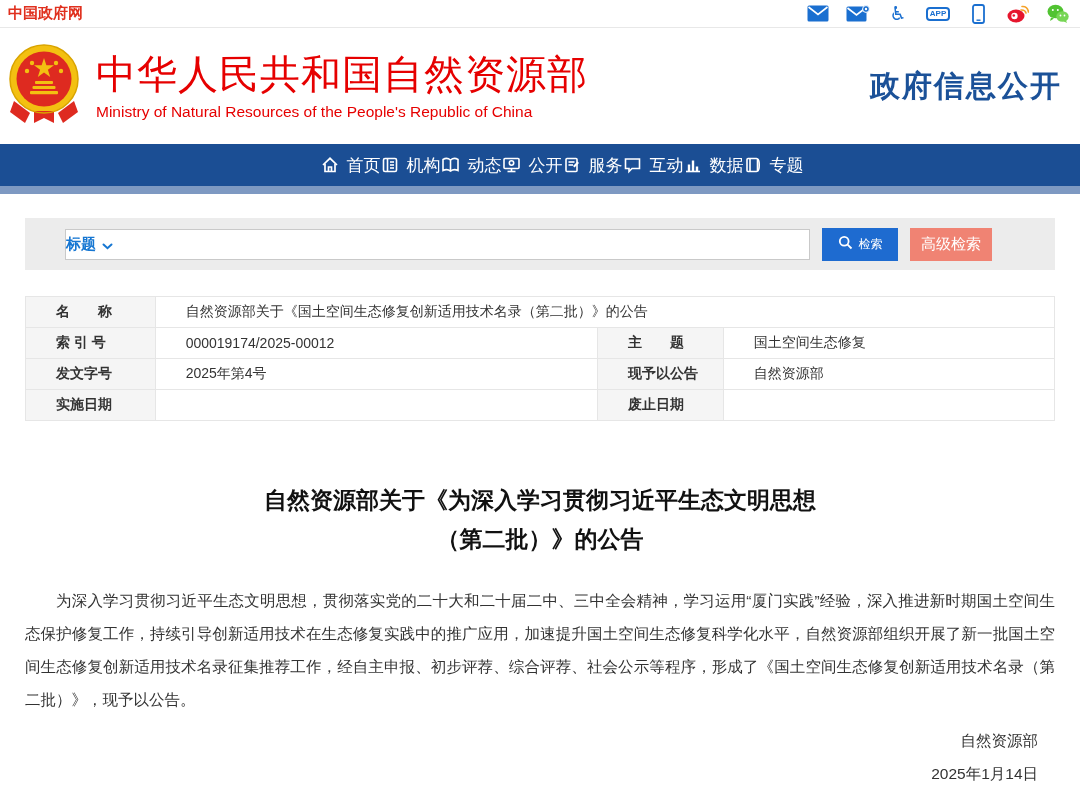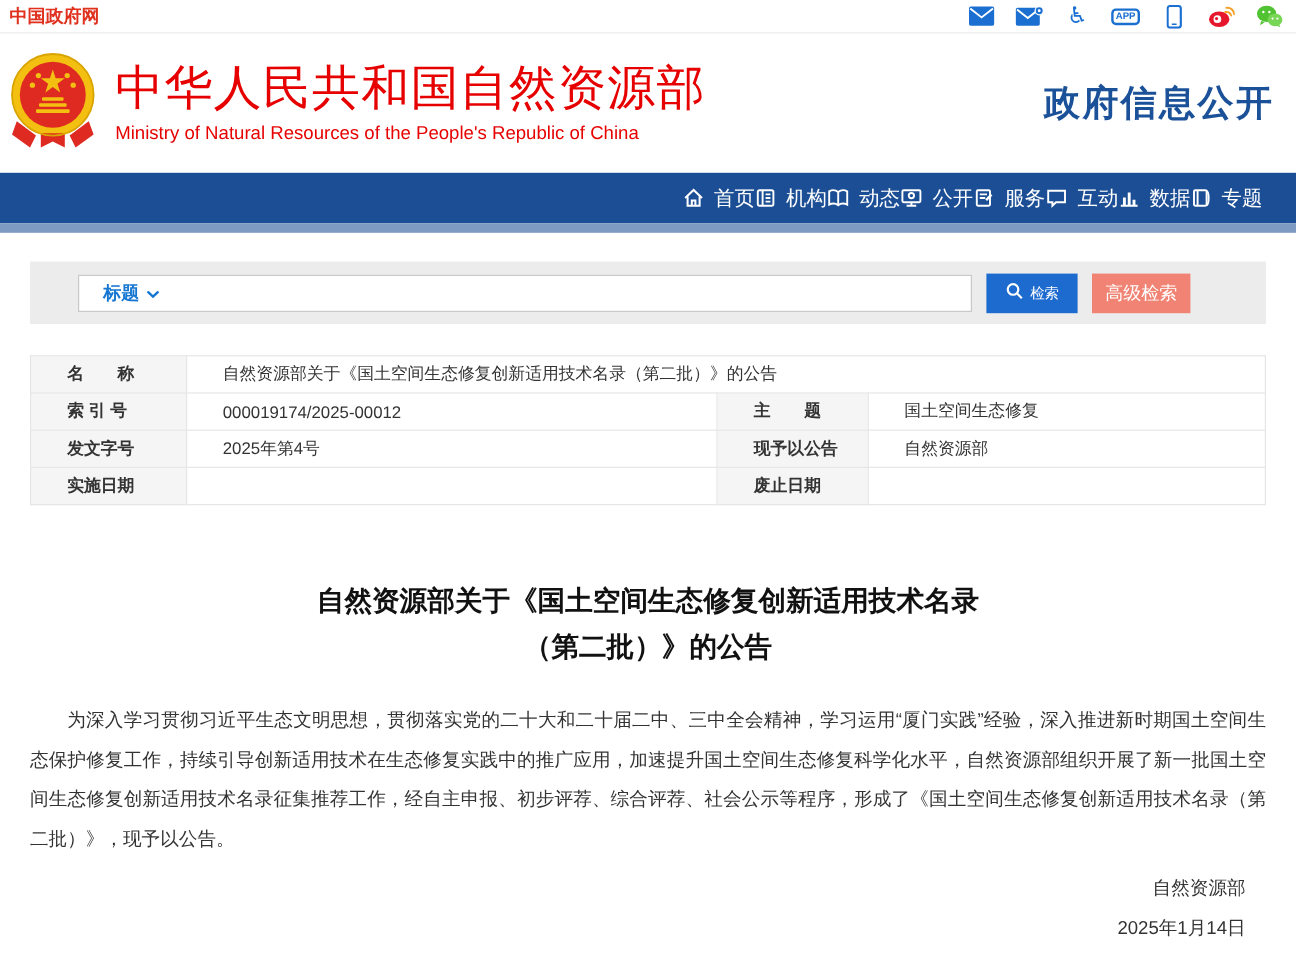--- a/index.html
+++ b/index.html
@@ -20,31 +20,31 @@
   .header { height:116px; display:flex; align-items:center; justify-content:space-between;
     padding:0 18px 0 8px; background:#fff; }
   .header-left { display:flex; align-items:center; }
   .emblem { width:72px; height:94px; margin-right:16px; }
   .ministry-title { color:#e60000; font-weight:normal; font-size:40px; letter-spacing:1px; line-height:1.1; }
   .ministry-subtitle { color:#e60000; font-size:15.5px; margin-top:7px; }
   .section-title { color:#1b5198; font-weight:bold; font-size:30px; letter-spacing:2px; }
 
   
   .nav { height:42px; background:#1b4e94; display:flex; align-items:center;
-    justify-content:flex-end; padding:0 28px 0 72px; }
+    justify-content:center; padding:0 28px 0 72px; }
   .nav-item { display:flex; align-items:center; gap:8px; color:#fff; font-size:17px;
     text-decoration:none; cursor:pointer; white-space:nowrap; }
   .nav-item svg { display:block; }
   .nav-stripe { height:8px; background:#7e99c2; }
 
   
   .search-panel { margin:24px 25px 0 25px; height:52px; background:#ececec;
     display:flex; align-items:center; padding:0 14px 0 40px; }
   .search-input { flex:0 0 745px; height:31px; background:#fff; border:1px solid #c9c9c9;
-    display:flex; align-items:center; padding-left:20px; cursor:text; }
+    display:flex; align-items:center; cursor:text; }
   .field-sel { display:flex; align-items:center; gap:6px; color:#1576d2; font-size:15px;
     font-weight:bold; cursor:pointer; }
   .btn-search { margin-left:12px; width:76px; height:33px; background:#1e6bd0; color:#fff;
     border:none; font-size:12px; display:flex; align-items:center; justify-content:center;
     gap:6px; cursor:pointer; }
   .btn-adv { margin-left:12px; width:82px; height:33px; background:#f08373; color:#fff;
     border:none; font-size:15px; cursor:pointer; }
 
   
   .doc-table { width:1030px; margin:26px 25px 0 25px; border-collapse:collapse;
@@ -276,19 +276,19 @@
   </tr>
   <tr>
     <td class="lbl">实施日期</td>
     <td></td>
     <td class="lbl">废止日期</td>
     <td></td>
   </tr>
 </tbody>
   </table>
 
-<h1 class="article-title">自然资源部关于《国土空间生态修复创新适用技术名录
+<h1 class="article-title">自然资源部关于《为深入学习贯彻习近平生态文明思想
 （第二批）》的公告</h1>
 <p class="article-body">为深入学习贯彻习近平生态文明思想，贯彻落实党的二十大和二十届二中、三中全会精神，学习运用“厦门实践”经验，深入推进新时期国土空间生态保护修复工作，持续引导创新适用技术在生态修复实践中的推广应用，加速提升国土空间生态修复科学化水平，自然资源部组织开展了新一批国土空间生态修复创新适用技术名录征集推荐工作，经自主申报、初步评荐、综合评荐、社会公示等程序，形成了《国土空间生态修复创新适用技术名录（第二批）》，现予以公告。</p>
 <div class="signature-block">
   <div>自然资源部</div>
   <div>2025年1月14日</div>
 </div>
 
 </body></html>

